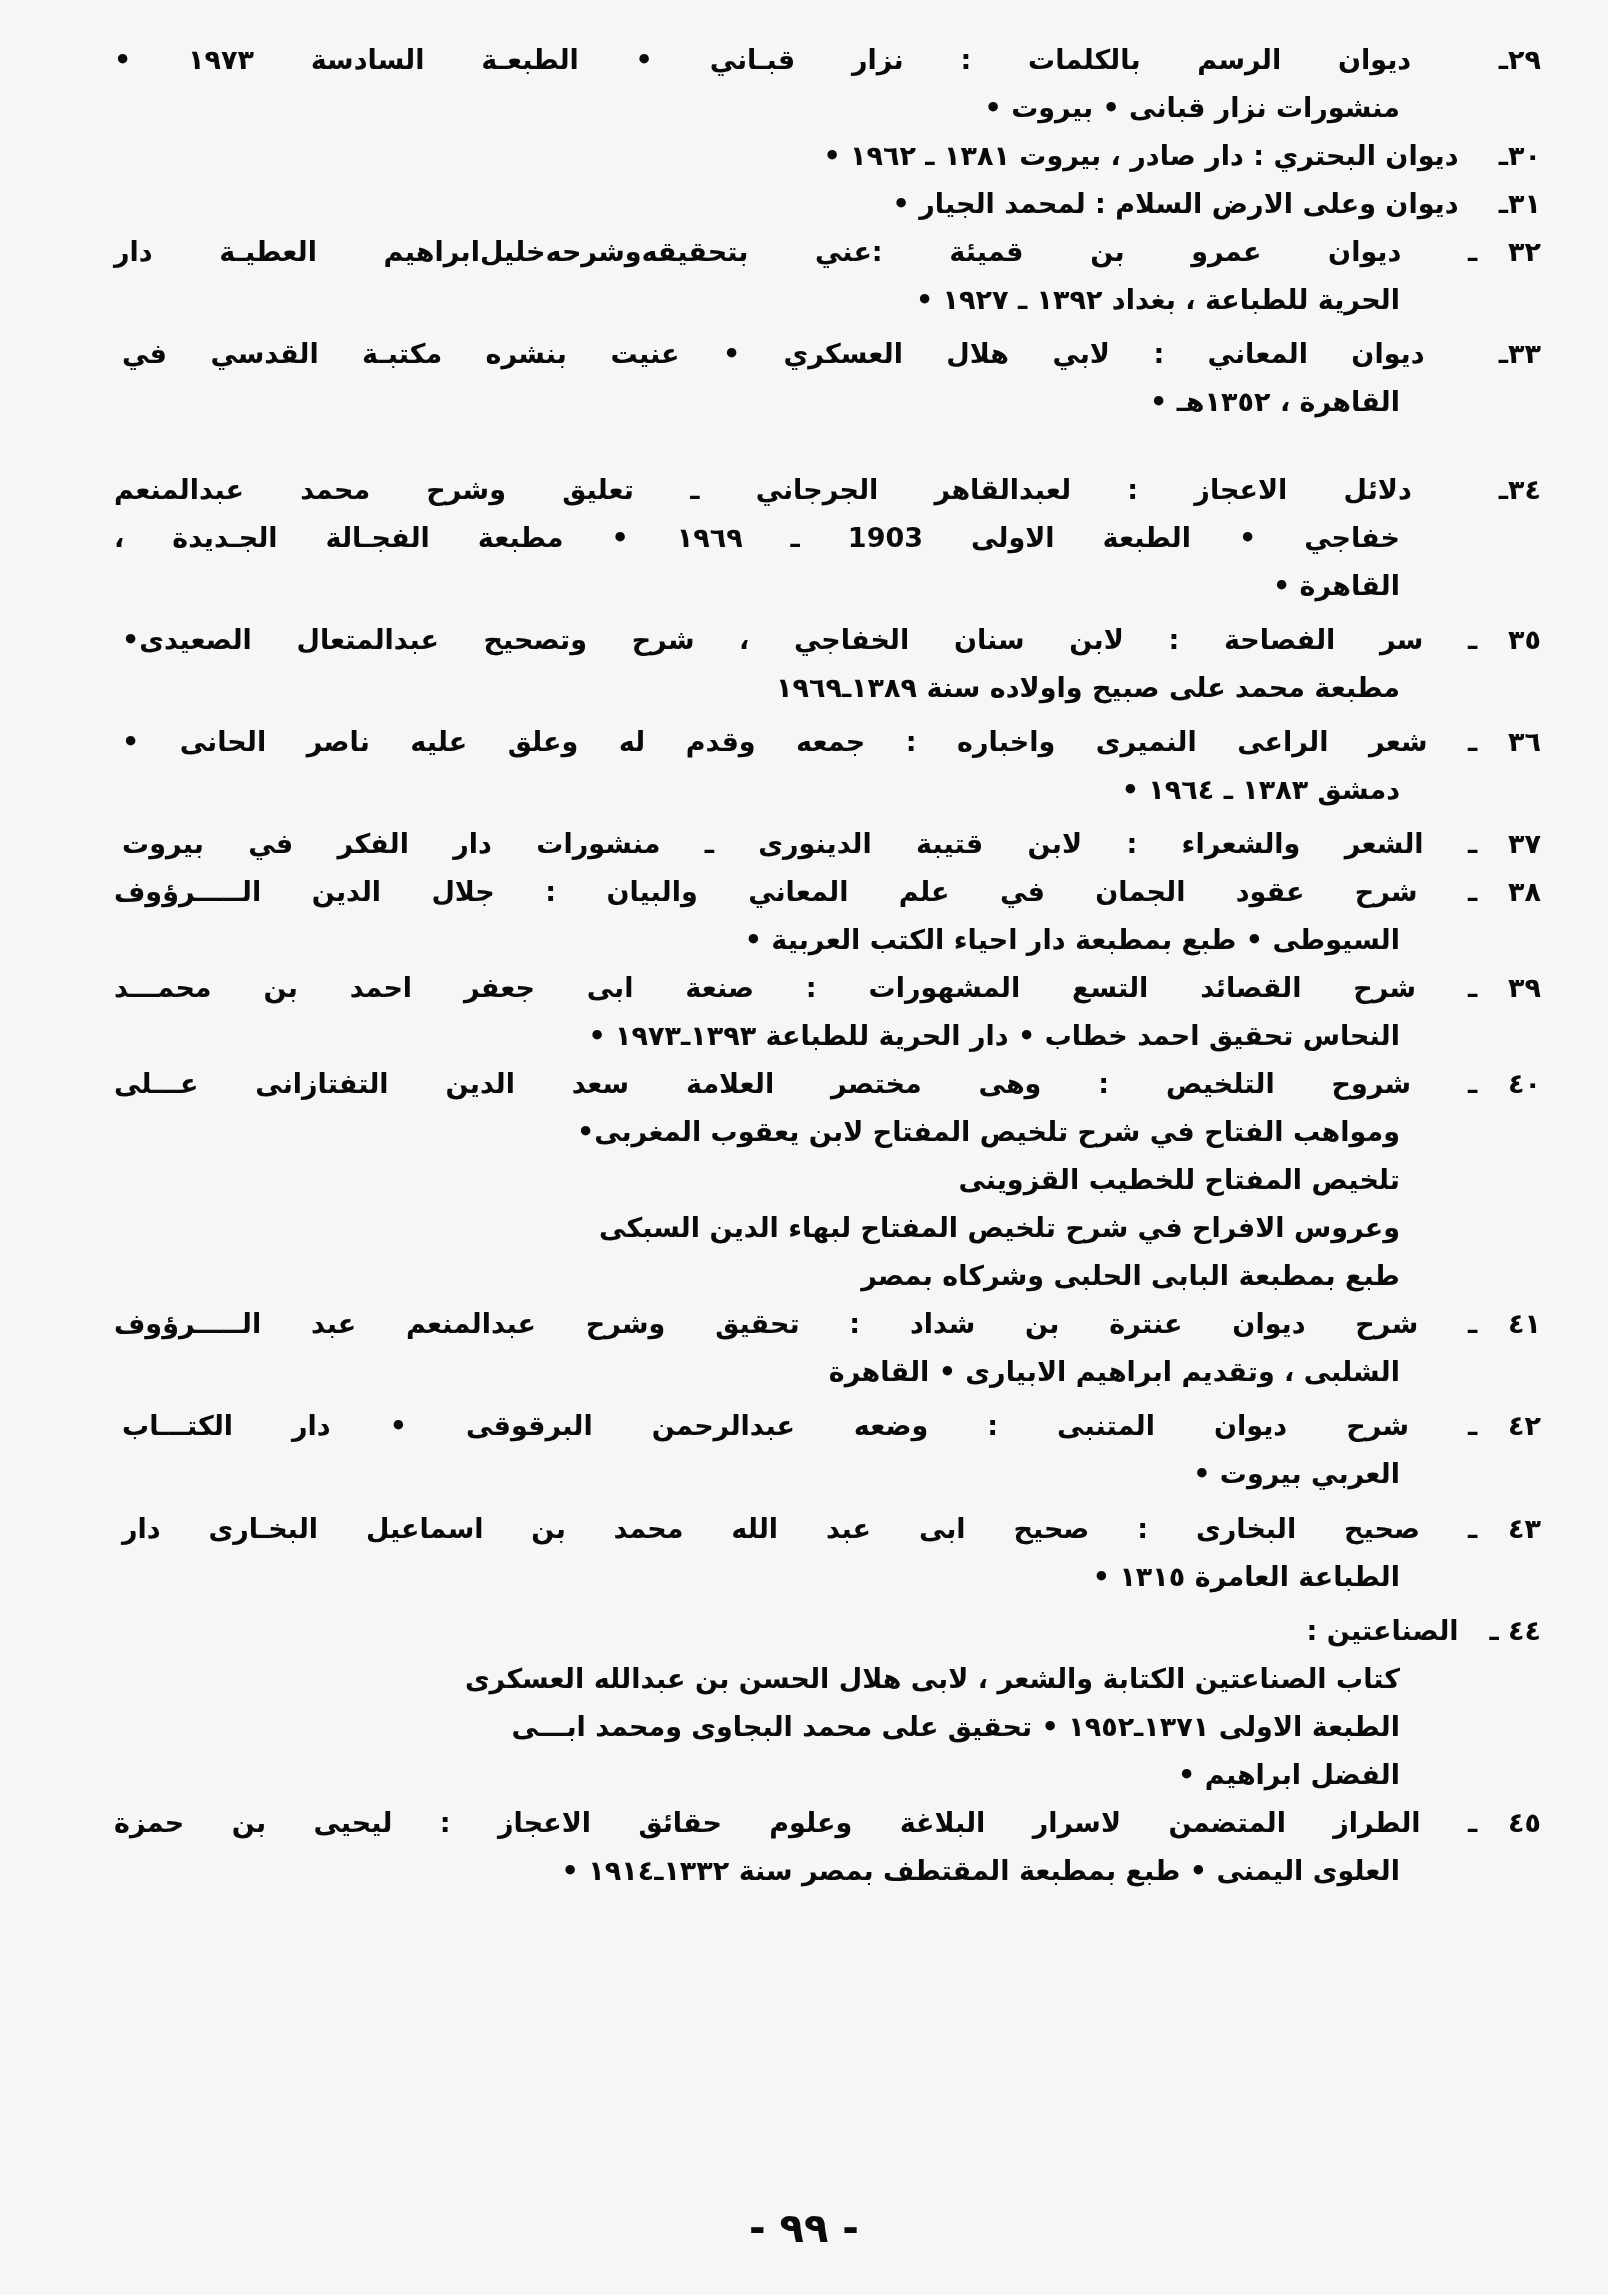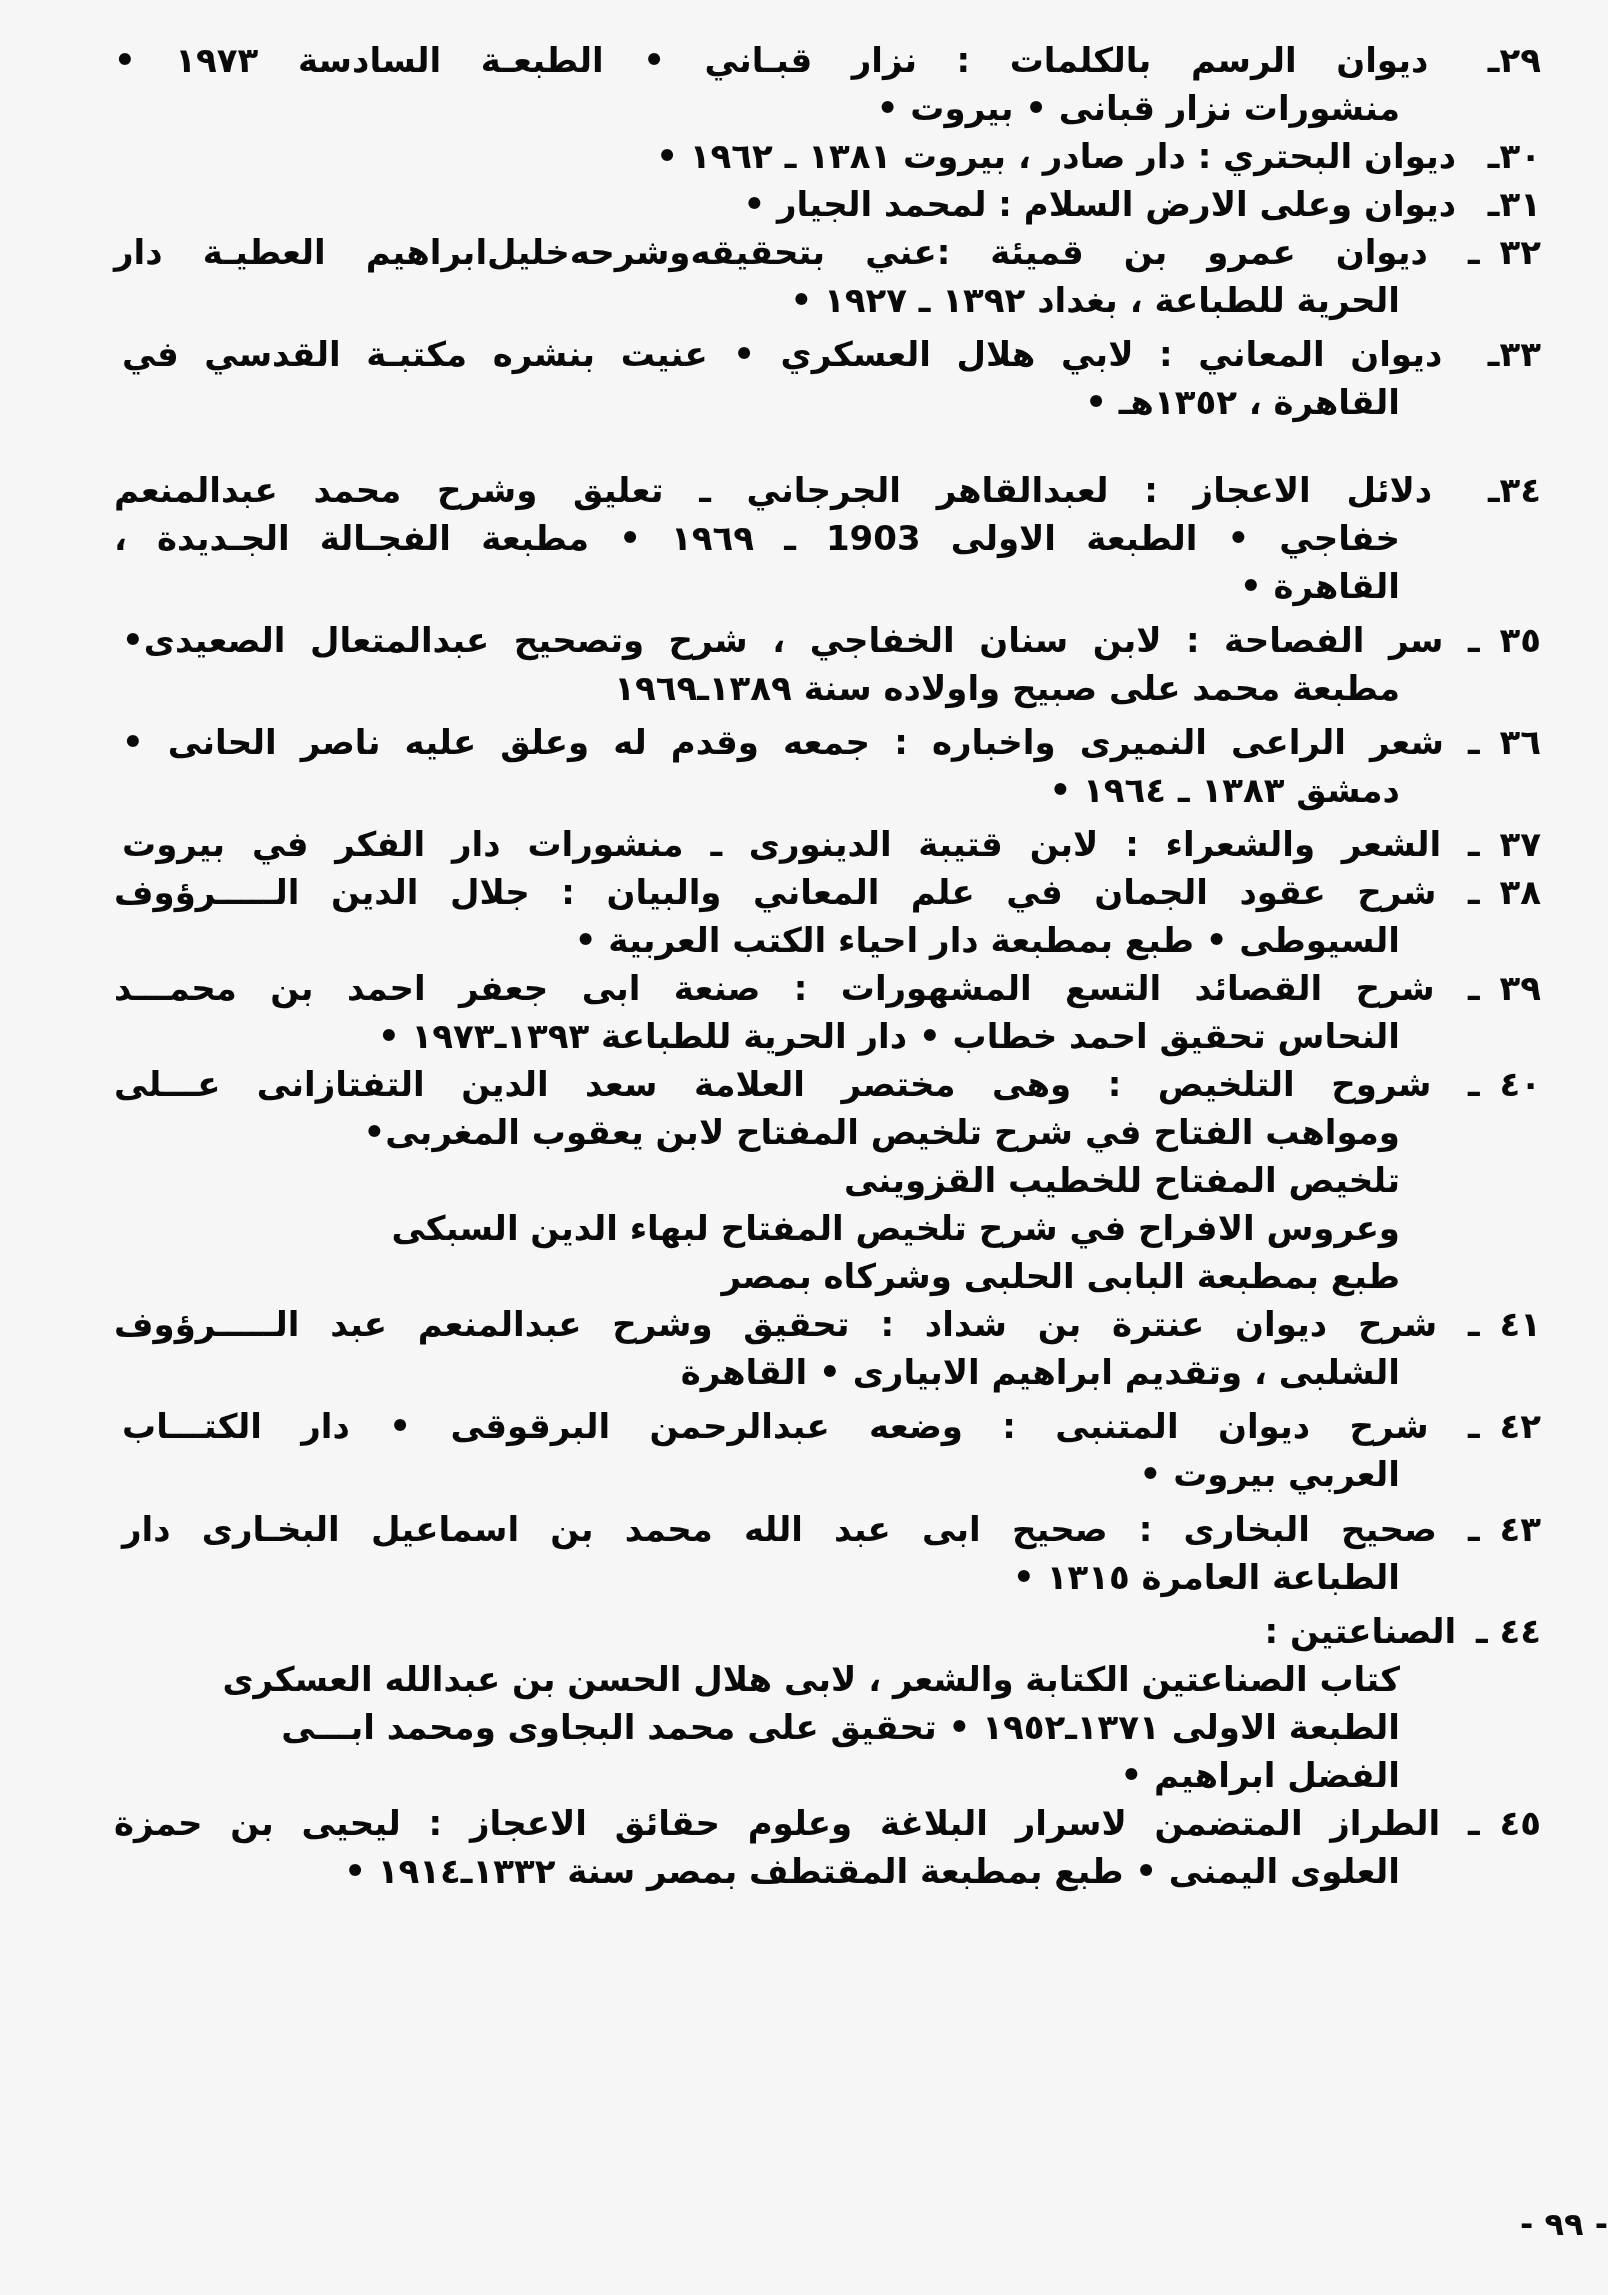--- a/index.html
+++ b/index.html
@@ -18,21 +18,21 @@
   .page {
     position: absolute;
     top: 36px;
     right: 67px;
     width: 1427px;
     direction: rtl;
     text-align: right;
   }
   .entry {
     position: relative;
-    font-size: 34px;
+    font-size: 27px;
     line-height: 48px;
     font-weight: bold;
   }
   .entry .line {
     display: block;
     white-space: nowrap;
   }
   .entry .line.first {
     text-align: justify;
     text-align-last: justify;
@@ -56,21 +56,22 @@
   }
   .gap-s { margin-top: 6.1px; margin-left: 8px; }
   .gap-m { }
   .gap-l { margin-top: 40px; }
   .heavy { font-weight: 900; letter-spacing: 0.3px; }
   .page-number {
     position: absolute;
     top: 2205px;
     left: 0;
     width: 1608px;
-    font-size: 32px;
+    text-align: center;
+    font-size: 40px;
     font-weight: bold;
     font-family: "DejaVu Sans", sans-serif;
     direction: rtl;
   }
 </style>
 </head>
 <body>
 
 <div class="page">
 

